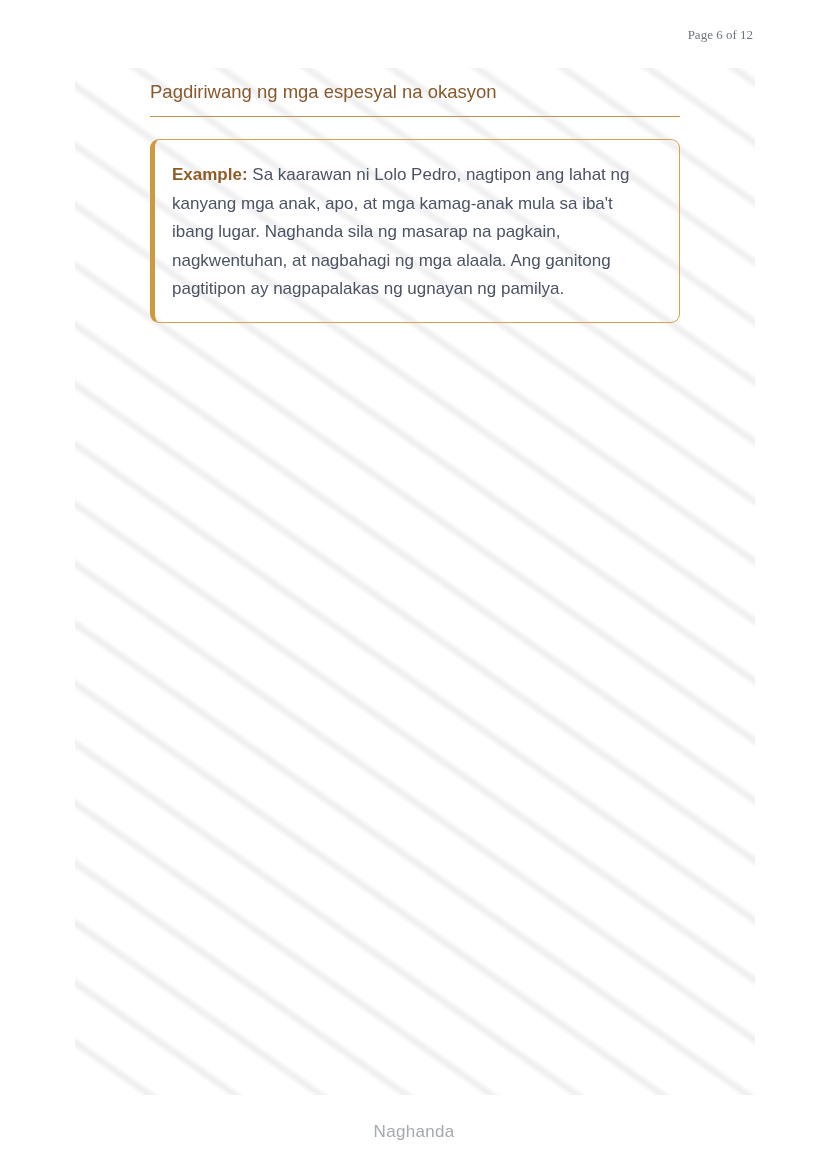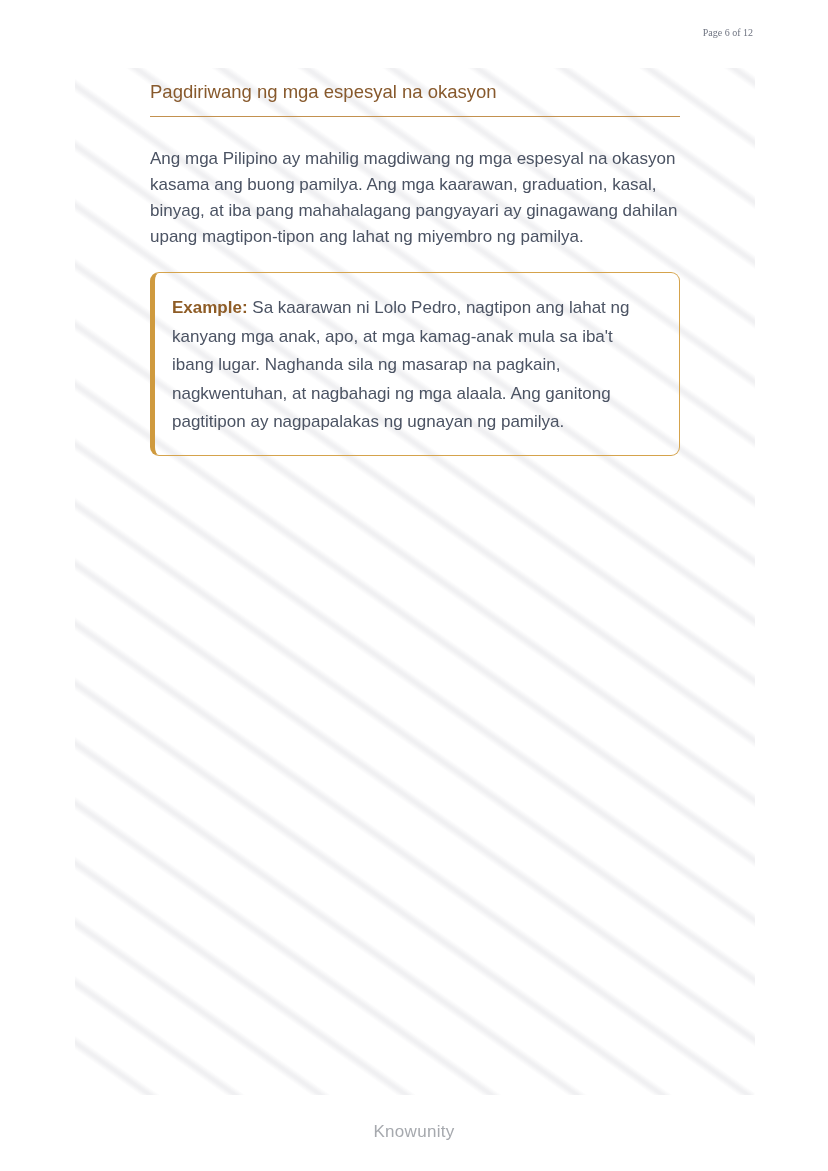--- a/index.html
+++ b/index.html
@@ -13,21 +13,21 @@
     background: #ffffff;
     font-family: "Liberation Sans", sans-serif;
     overflow: hidden;
   }
 
   .page-indicator {
     position: absolute;
     top: 27px;
     right: 75px;
     font-family: "Liberation Serif", serif;
-    font-size: 10px;
+    font-size: 13px;
     color: var(--page-number, #6e7380);
   }
 
   .doc-card {
     position: absolute;
     left: 75px;
     top: 68px;
     width: 680px;
     height: 1027px;
     box-sizing: border-box;
@@ -103,24 +103,23 @@
 <body style="--heading: #87592c; --underline: #c3914f; --body-text: #4b5363; --example-border: #d5a34c; --example-accent: #cf9a3e; --example-label: #8e5c26; --page-number: #6e7380; --footer: #a6a9ae; --stripe: #f0f0f2;">
 
 <div class="page-indicator">Page 6 of 12</div>
 
 <div class="doc-card">
 
   <h1 class="section-title">Pagdiriwang ng mga espesyal na okasyon</h1>
 
   <hr class="title-rule">
 
-  <p class="body-paragraph">Ang mga Pilipino ay mahilig magdiwang ng mga espesyal na okasyon kasama ang buong pamilya. Ang mga kaarawan, graduation, kasal, binyag, at iba pang mahahalagang pangyayari ay ginagawang dahilan upang magtipon-tipon ang lahat ng miyembro ng pamilya.</p>
 
   <div class="example-box">
     <p class="example-paragraph">
       <strong class="example-label">Example:</strong>
       <span class="example-text">Sa kaarawan ni Lolo Pedro, nagtipon ang lahat ng kanyang mga anak, apo, at mga kamag-anak mula sa iba't ibang lugar. Naghanda sila ng masarap na pagkain, nagkwentuhan, at nagbahagi ng mga alaala. Ang ganitong pagtitipon ay nagpapalakas ng ugnayan ng pamilya.</span>
     </p>
   </div>
 
 </div>
 
-<div class="footer-brand">Knowunity</div>
+<div class="footer-brand">Naghanda</div>
 
 </body></html>

